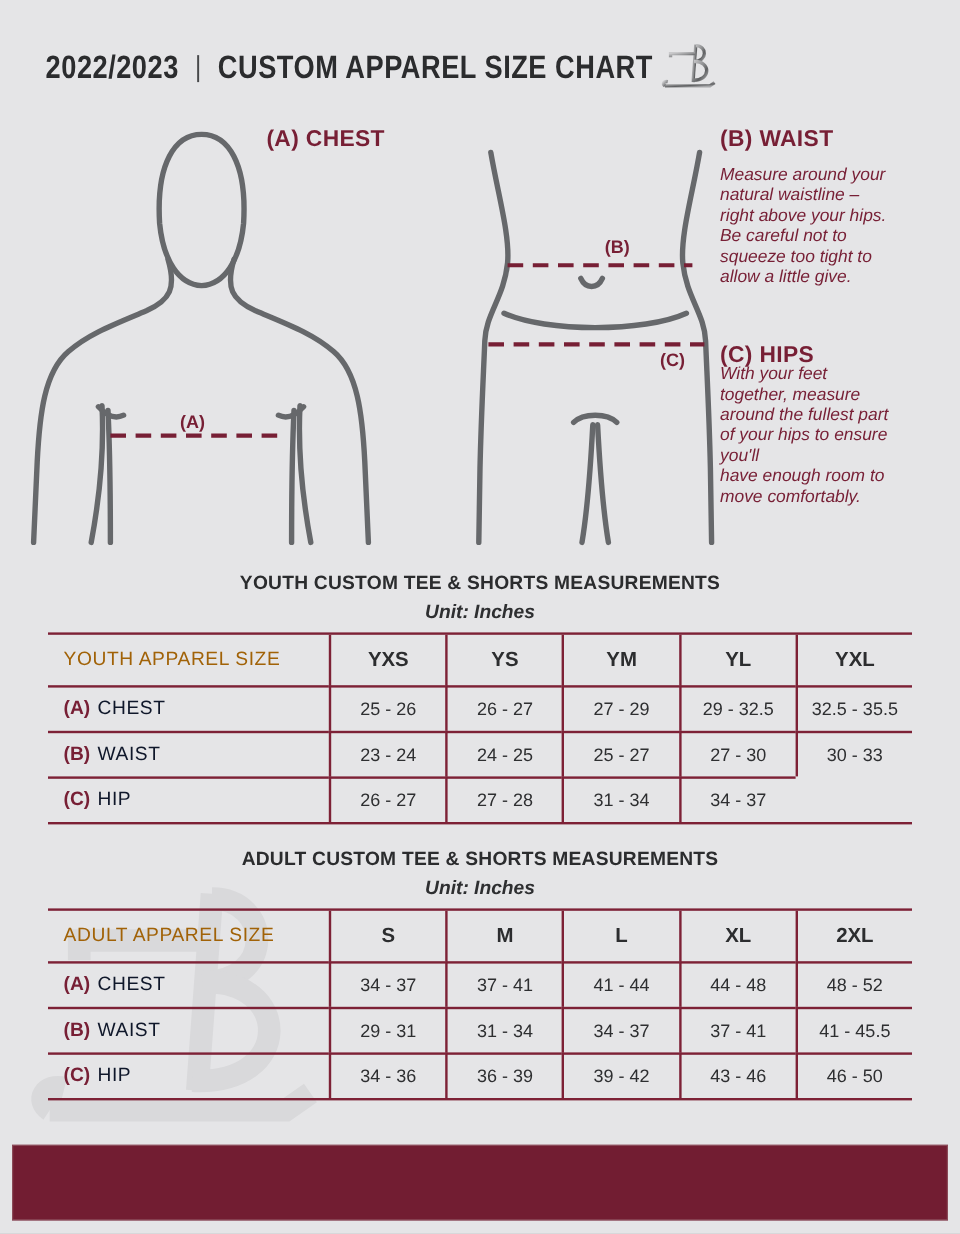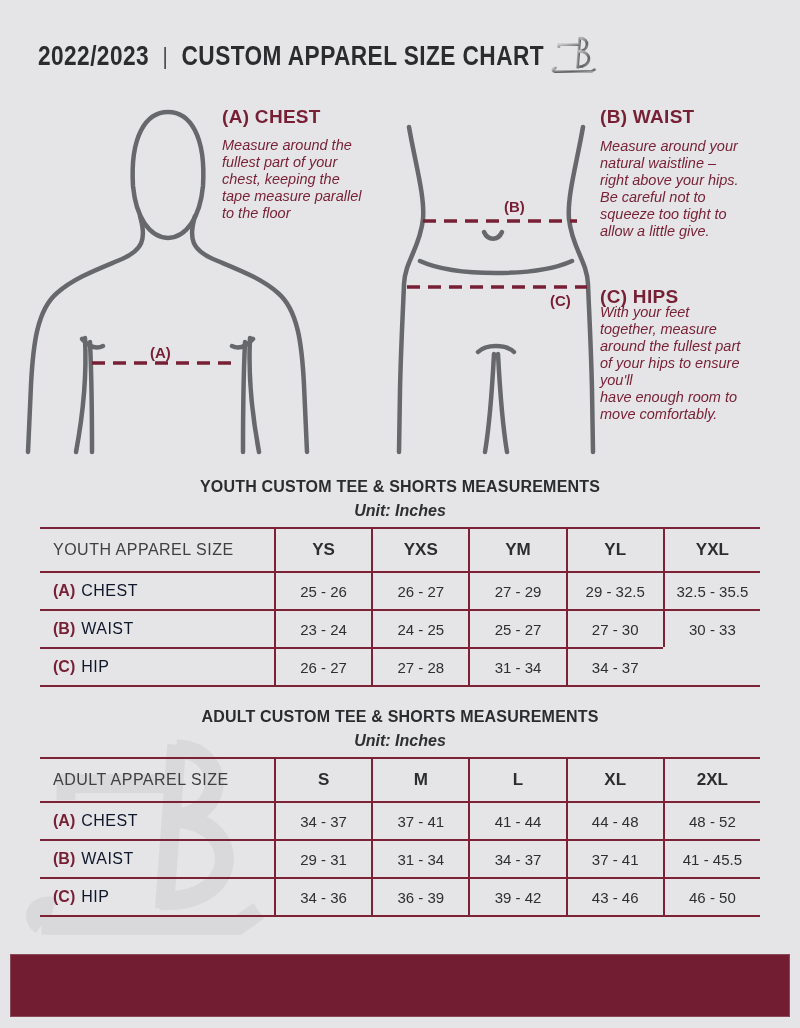--- a/index.html
+++ b/index.html
@@ -54,21 +54,21 @@
     grid-template-rows:42px 38px 38px 38px;
     border-top:2.5px solid var(--line);border-bottom:2.5px solid var(--line);
   }
   .sizetable>div{
     display:flex;align-items:center;justify-content:center;
     font-size:15px;color:#2e2f31;border-left:2px solid var(--line);
   }
   .sizetable>div:nth-child(6n+1){border-left:none;justify-content:flex-start;padding-left:13px;}
   .sizetable>div:nth-child(n+7){border-top:2px solid var(--line);}
   .sizetable .hcell{font-weight:700;font-size:17px;color:#2c2d2f;}
-  .sizetable .hlabel{font-weight:400;font-size:16px;color:#404040;letter-spacing:.5px;}
+  .sizetable .hlabel{font-weight:400;font-size:16px;color:#a16207;letter-spacing:.5px;}
   .rowlabel .pfx{color:var(--accent);font-weight:700;font-size:16px;margin-right:6px;}
   .rowlabel .lbl{color:#0f172a;font-size:16px;letter-spacing:.5px;}
   
   .footer-bar{
     position:absolute;left:10px;top:954px;width:780px;height:63px;
     background:var(--footer);border:1px solid #8a4a58;
   }
 </style>
 </head>
 <body>
@@ -127,25 +127,20 @@
     <span>2022/2023</span>
     <span class="hdr-sep">|</span>
     <span>CUSTOM APPAREL SIZE CHART</span>
   </div>
 
   <div class="fig-label" style="left:150px;top:344px;">(A)</div>
   <div class="fig-label" style="left:504px;top:198px;">(B)</div>
   <div class="fig-label" style="left:550px;top:292px;">(C)</div>
 
   <div class="inst-title" style="left:222px;top:106px;">(A) CHEST</div>
-  <div class="inst-text" style="left:222px;top:137px;">Measure around the
-fullest part of your
-chest, keeping the
-tape measure parallel
-to the floor</div>
 
   <div class="inst-title" style="left:600px;top:106px;">(B) WAIST</div>
   <div class="inst-text" style="left:600px;top:138px;">Measure around your
 natural waistline –
 right above your hips.
 Be careful not to
 squeeze too tight to
 allow a little give.</div>
 
   <div class="inst-title" style="left:600px;top:286px;">(C) HIPS</div>
@@ -155,22 +150,22 @@
 of your hips to ensure
 you'll
 have enough room to
 move comfortably.</div>
 
   <div class="sec-title" style="top:478px;">YOUTH CUSTOM TEE &amp; SHORTS MEASUREMENTS</div>
   <div class="sec-unit" style="top:502px;">Unit: Inches</div>
 
   <div class="sizetable" style="top:527px;">
     <div class="hlabel">YOUTH APPAREL SIZE</div>
+    <div class="hcell">YXS</div>
     <div class="hcell">YS</div>
-    <div class="hcell">YXS</div>
     <div class="hcell">YM</div>
     <div class="hcell">YL</div>
     <div class="hcell">YXL</div>
 
     <div class="rowlabel">
       <span class="pfx">(A)</span>
       <span class="lbl">CHEST</span>
     </div>
     <div>25 - 26</div>
     <div>26 - 27</div>

